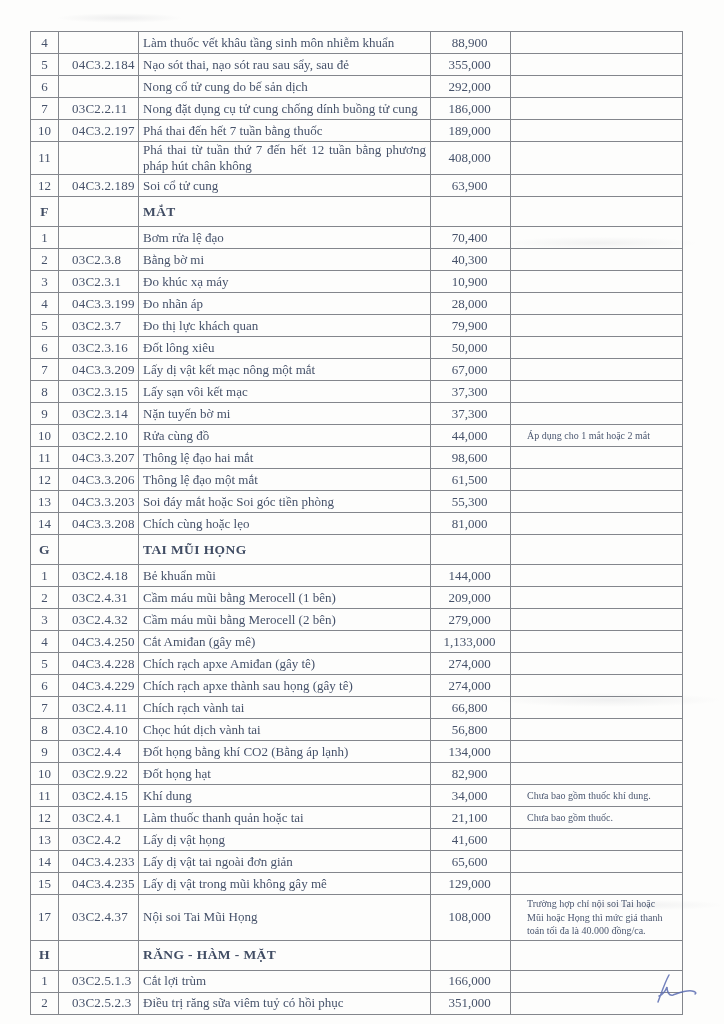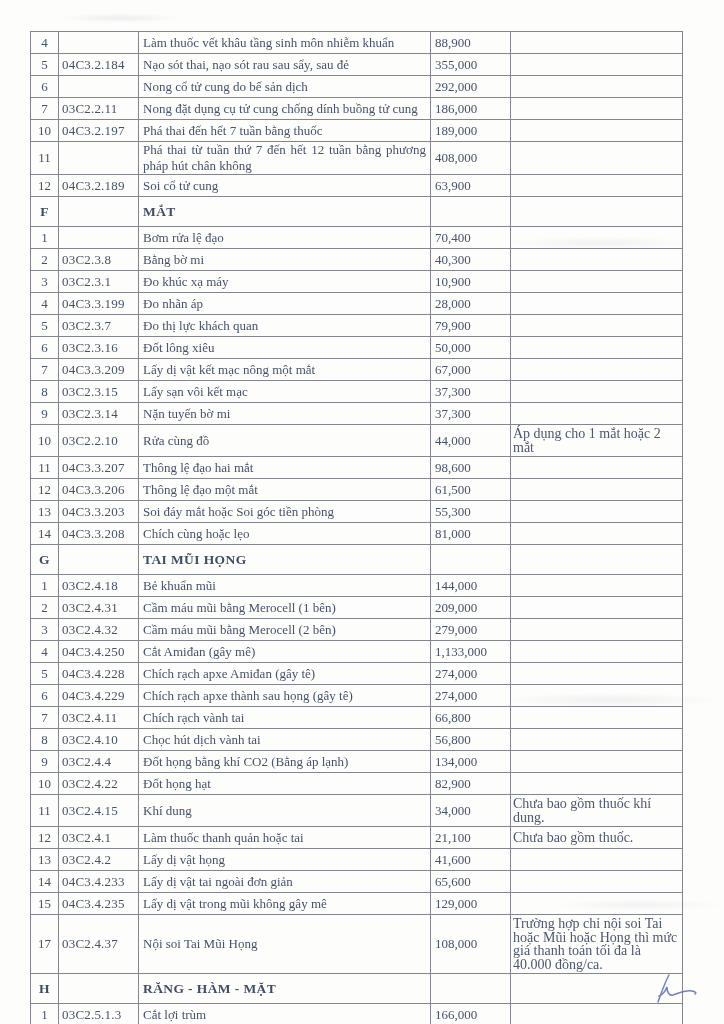--- a/index.html
+++ b/index.html
@@ -25,27 +25,27 @@
   }
   .price-table td{
     border:1px solid #83868c;
     padding:0 4px;
     font-size:13px;
     line-height:16px;
     vertical-align:middle;
     overflow:hidden;
   }
   td.stt{text-align:center;padding:0 1px;}
-  td.code{padding-left:3px;letter-spacing:.2px;}
+  td.code{padding-left:13px;letter-spacing:.2px;}
   td.name{text-align:justify;}
-  td.price{text-align:left;padding-right:6px;}
+  td.price{text-align:center;padding-right:6px;}
   td.note{
-    font-size:14px;
+    font-size:10px;
     line-height:13.5px;
-    padding:2px 2px;
+    padding:2px 16px;
     color:#4b5770;
   }
   tr.data-row td{height:17px;}
   tr.section-row td{height:25px;}
   tr.section-row .stt,
   tr.section-row .name{
     font-weight:bold;
     font-size:13.5px;
     letter-spacing:.4px;
     color:#414d64;
@@ -288,21 +288,21 @@
         </tr>
         <tr class="data-row">
           <td class="stt">9</td>
           <td class="code">03C2.4.4</td>
           <td class="name">Đốt họng bằng khí CO2 (Bằng áp lạnh)</td>
           <td class="price">134,000</td>
           <td class="note"></td>
         </tr>
         <tr class="data-row">
           <td class="stt">10</td>
-          <td class="code">03C2.4.22</td>
+          <td class="code">03C2.9.22</td>
           <td class="name">Đốt họng hạt</td>
           <td class="price">82,900</td>
           <td class="note"></td>
         </tr>
         <tr class="data-row">
           <td class="stt">11</td>
           <td class="code">03C2.4.15</td>
           <td class="name">Khí dung</td>
           <td class="price">34,000</td>
           <td class="note">Chưa bao gồm thuốc khí dung.</td>

